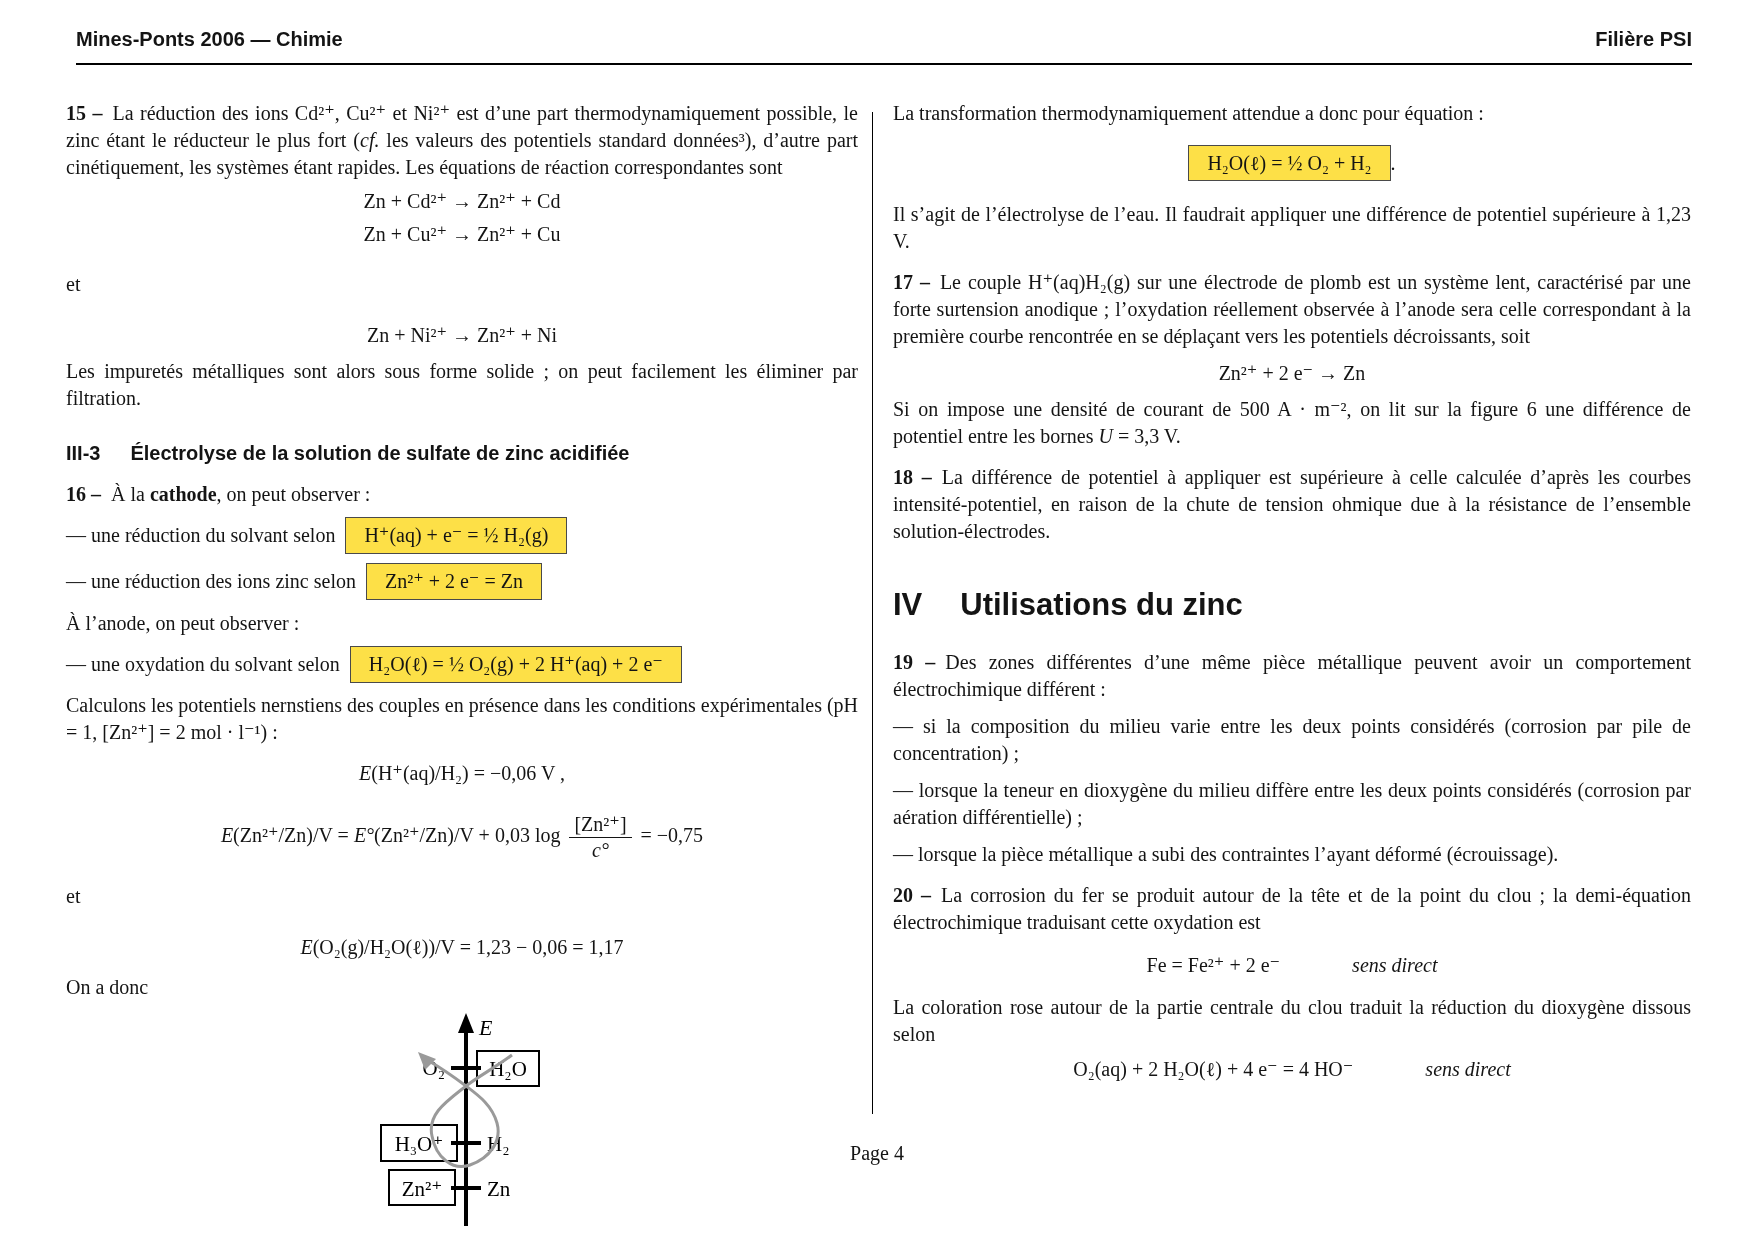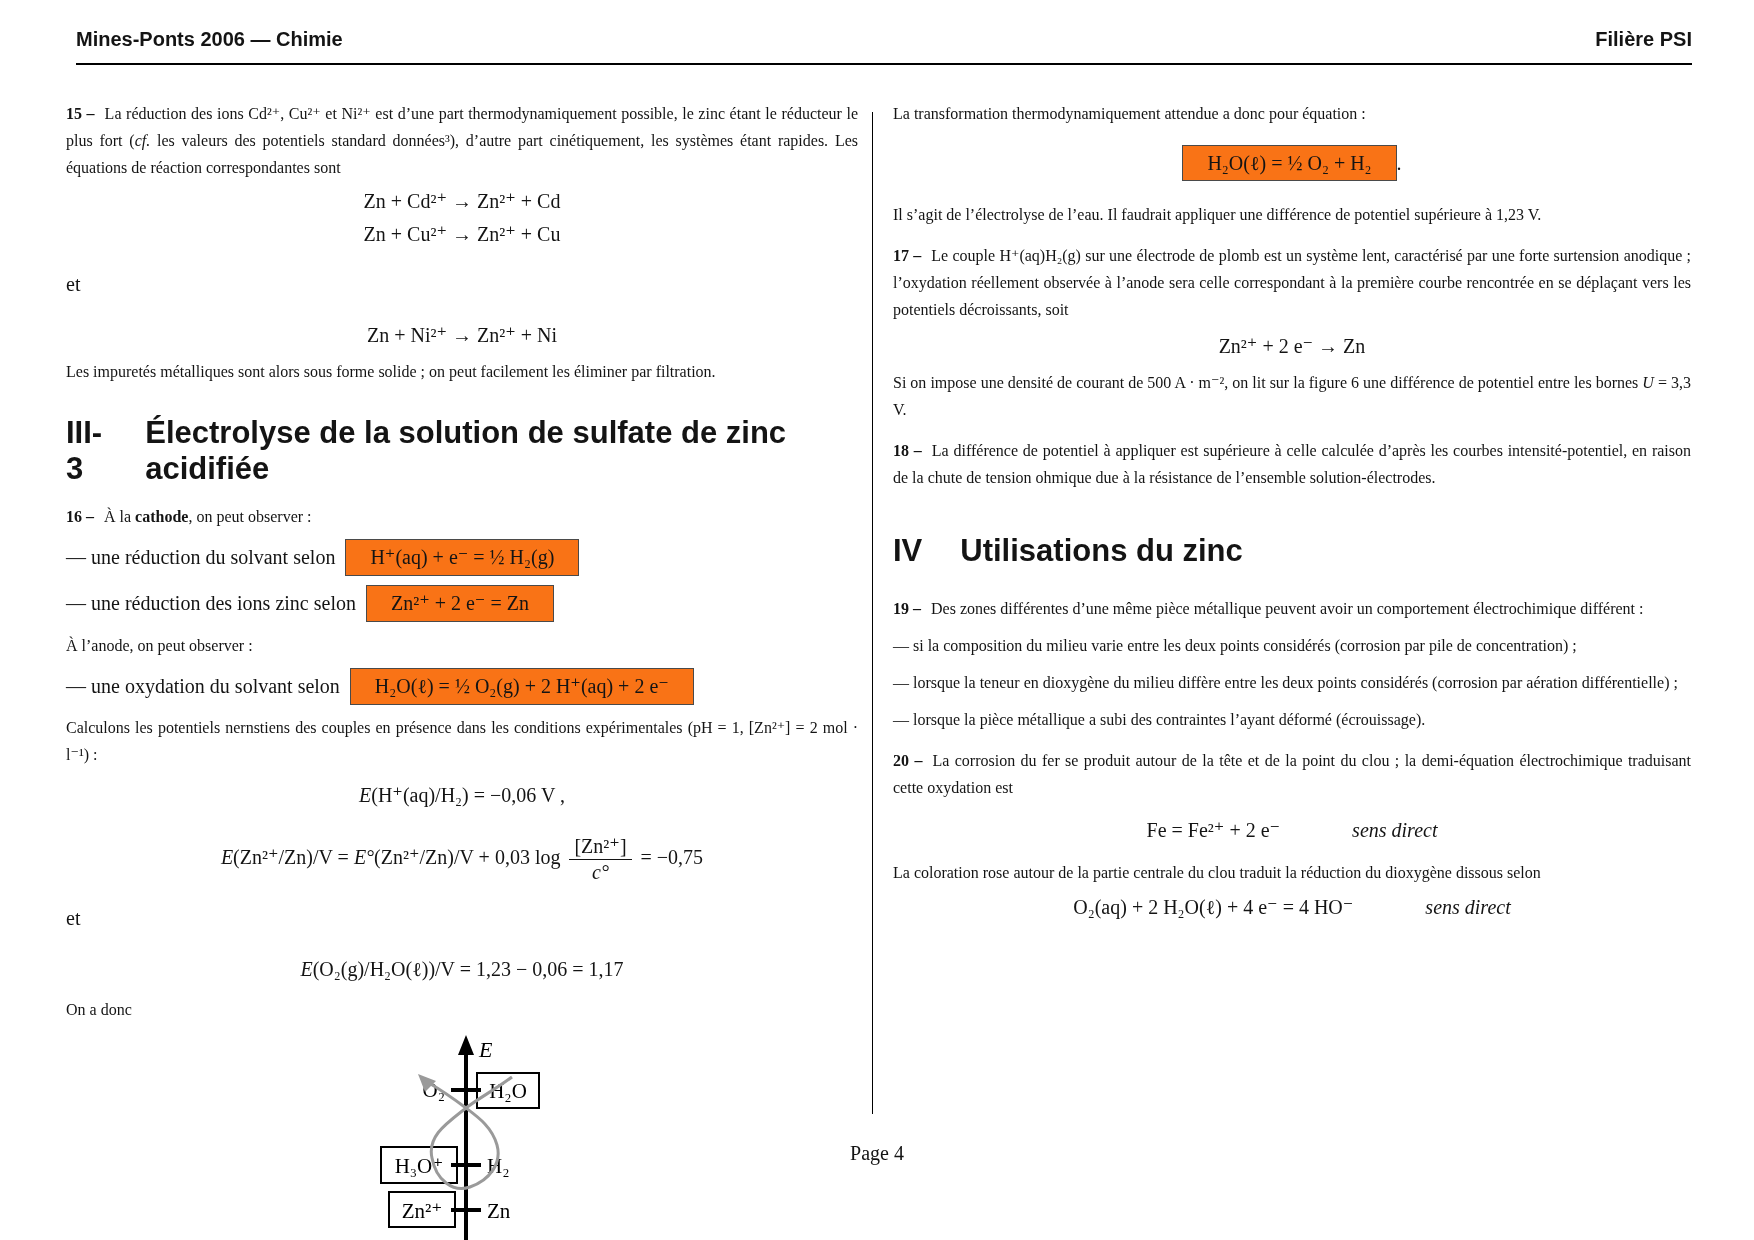--- a/index.html
+++ b/index.html
@@ -14,35 +14,35 @@
     display:flex;justify-content:space-between;align-items:flex-end;
     font-family:"Liberation Sans","DejaVu Sans",sans-serif;font-weight:bold;
     font-size:20px;border-bottom:2.5px solid #000;padding-bottom:12px;
   }
   
   .columns{position:absolute;top:100px;left:66px;display:flex;align-items:flex-start;}
   .col-left{width:792px;}
   .divider{width:0;border-left:1.6px solid #000;height:1002px;margin-left:14px;margin-top:12px;}
   .col-right{width:798px;margin-left:20px;}
   
-  p{margin:0;font-size:16px;line-height:27px;text-align:justify;}
+  p{margin:0;font-size:20px;line-height:27px;text-align:justify;}
   .pnum{font-weight:bold;margin-right:10px;white-space:nowrap;}
   .mt8{margin-top:8px;}.mt10{margin-top:10px;}.mt14{margin-top:14px;}
   .sec-head{
     font-family:"Liberation Sans","DejaVu Sans",sans-serif;font-weight:bold;
     display:flex;align-items:baseline;text-align:left;
   }
-  .sec-head.h3{font-size:31px;margin:30px 0 16px 0;}
+  .sec-head.h3{font-size:20px;margin:30px 0 16px 0;}
   .sec-head.h3 .sec-num{margin-right:30px;}
   .sec-head.h4{font-size:31px;margin:42px 0 26px 0;}
   .sec-head.h4 .sec-num{margin-right:38px;}
   
   .eq-center{font-size:20px;line-height:26px;text-align:center;margin:7px 0;}
   .eq-center i, i{font-style:italic;}
-  .boxed{display:inline-block;border:1.6px solid #4a4a4a;padding:4px 24px;background:#f97316;}
+  .boxed{display:inline-block;border:1.6px solid #4a4a4a;padding:4px 18px;background:#fde047;}
   .eqline{display:flex;align-items:center;margin:9px 0;font-size:20px;line-height:27px;}
   .eqline .boxed{margin-left:10px;}
   .frac{display:inline-block;vertical-align:middle;text-align:center;line-height:1.05;margin:12px 4px;}
   .frac .fnum{display:block;border-bottom:1.4px solid #141414;padding:0 5px 2px 5px;}
   .frac .fden{display:block;padding-top:2px;}
   .eq-note{margin-left:72px;font-style:italic;}
   .et-line{font-size:20px;line-height:27px;margin:24px 0;text-align:left;}
   
   .diagram{margin:10px 0 0 275px;}
   .diagram svg text{font-family:"Liberation Serif","DejaVu Serif",serif;}

